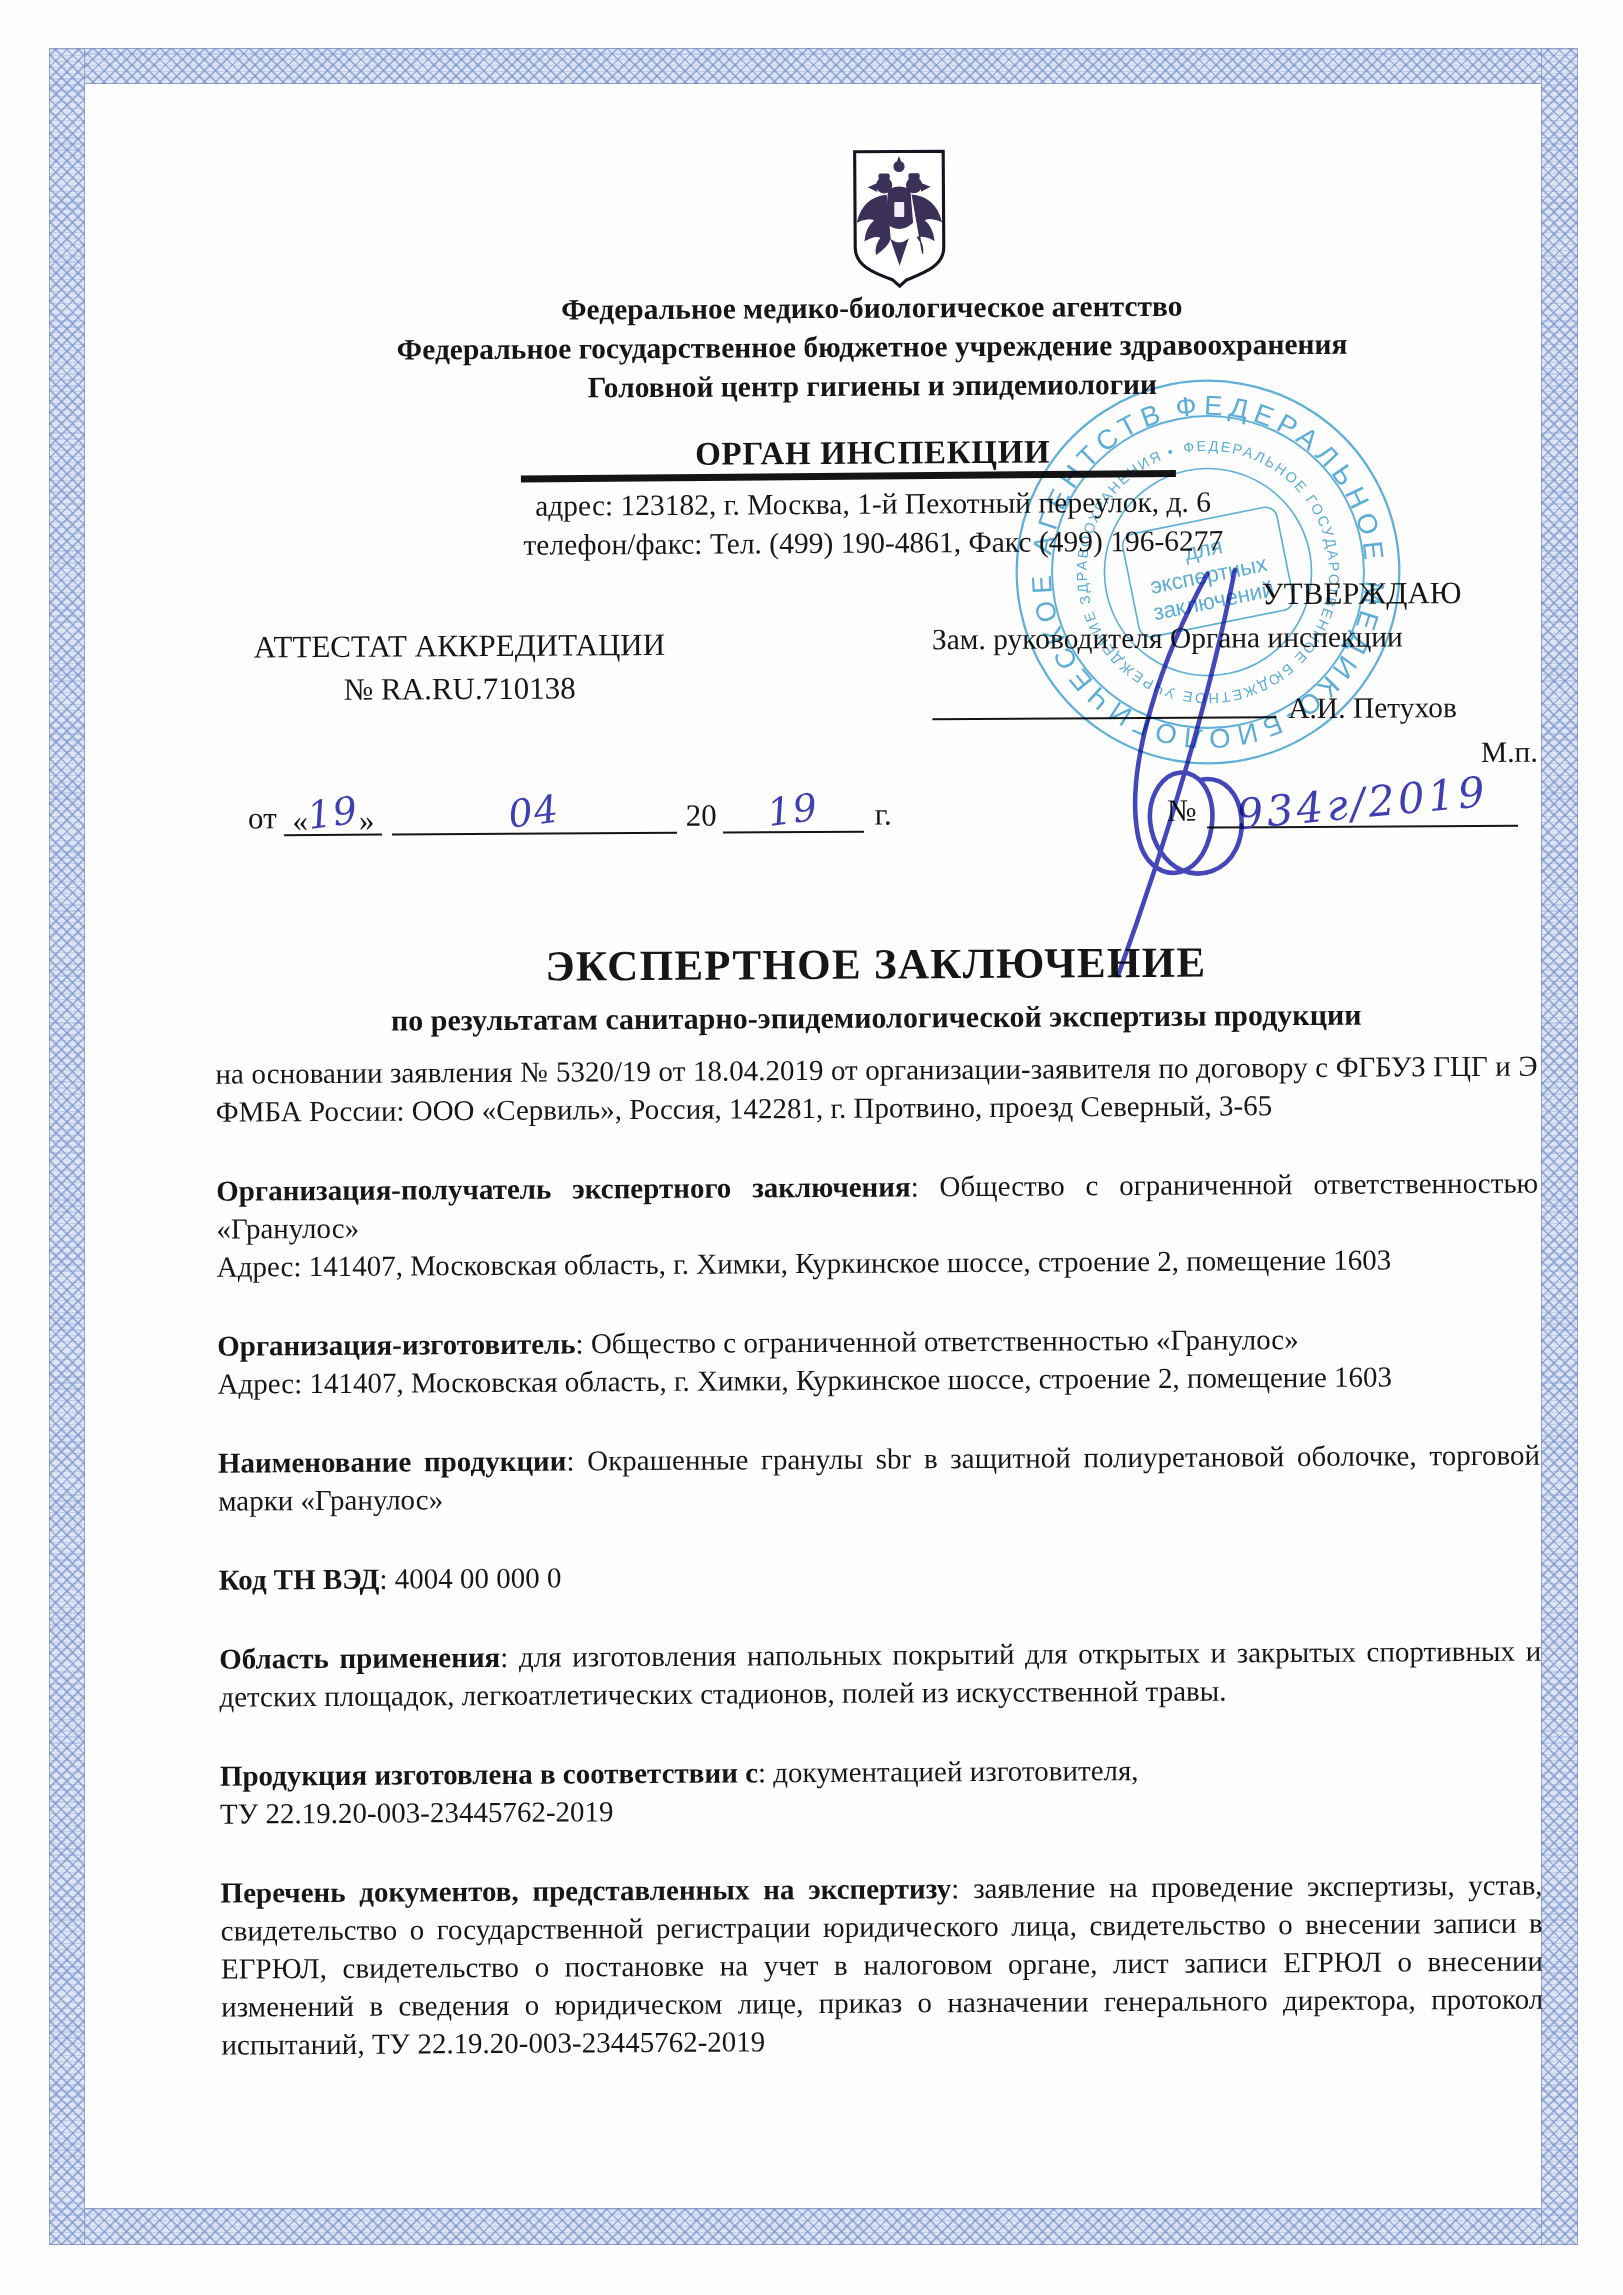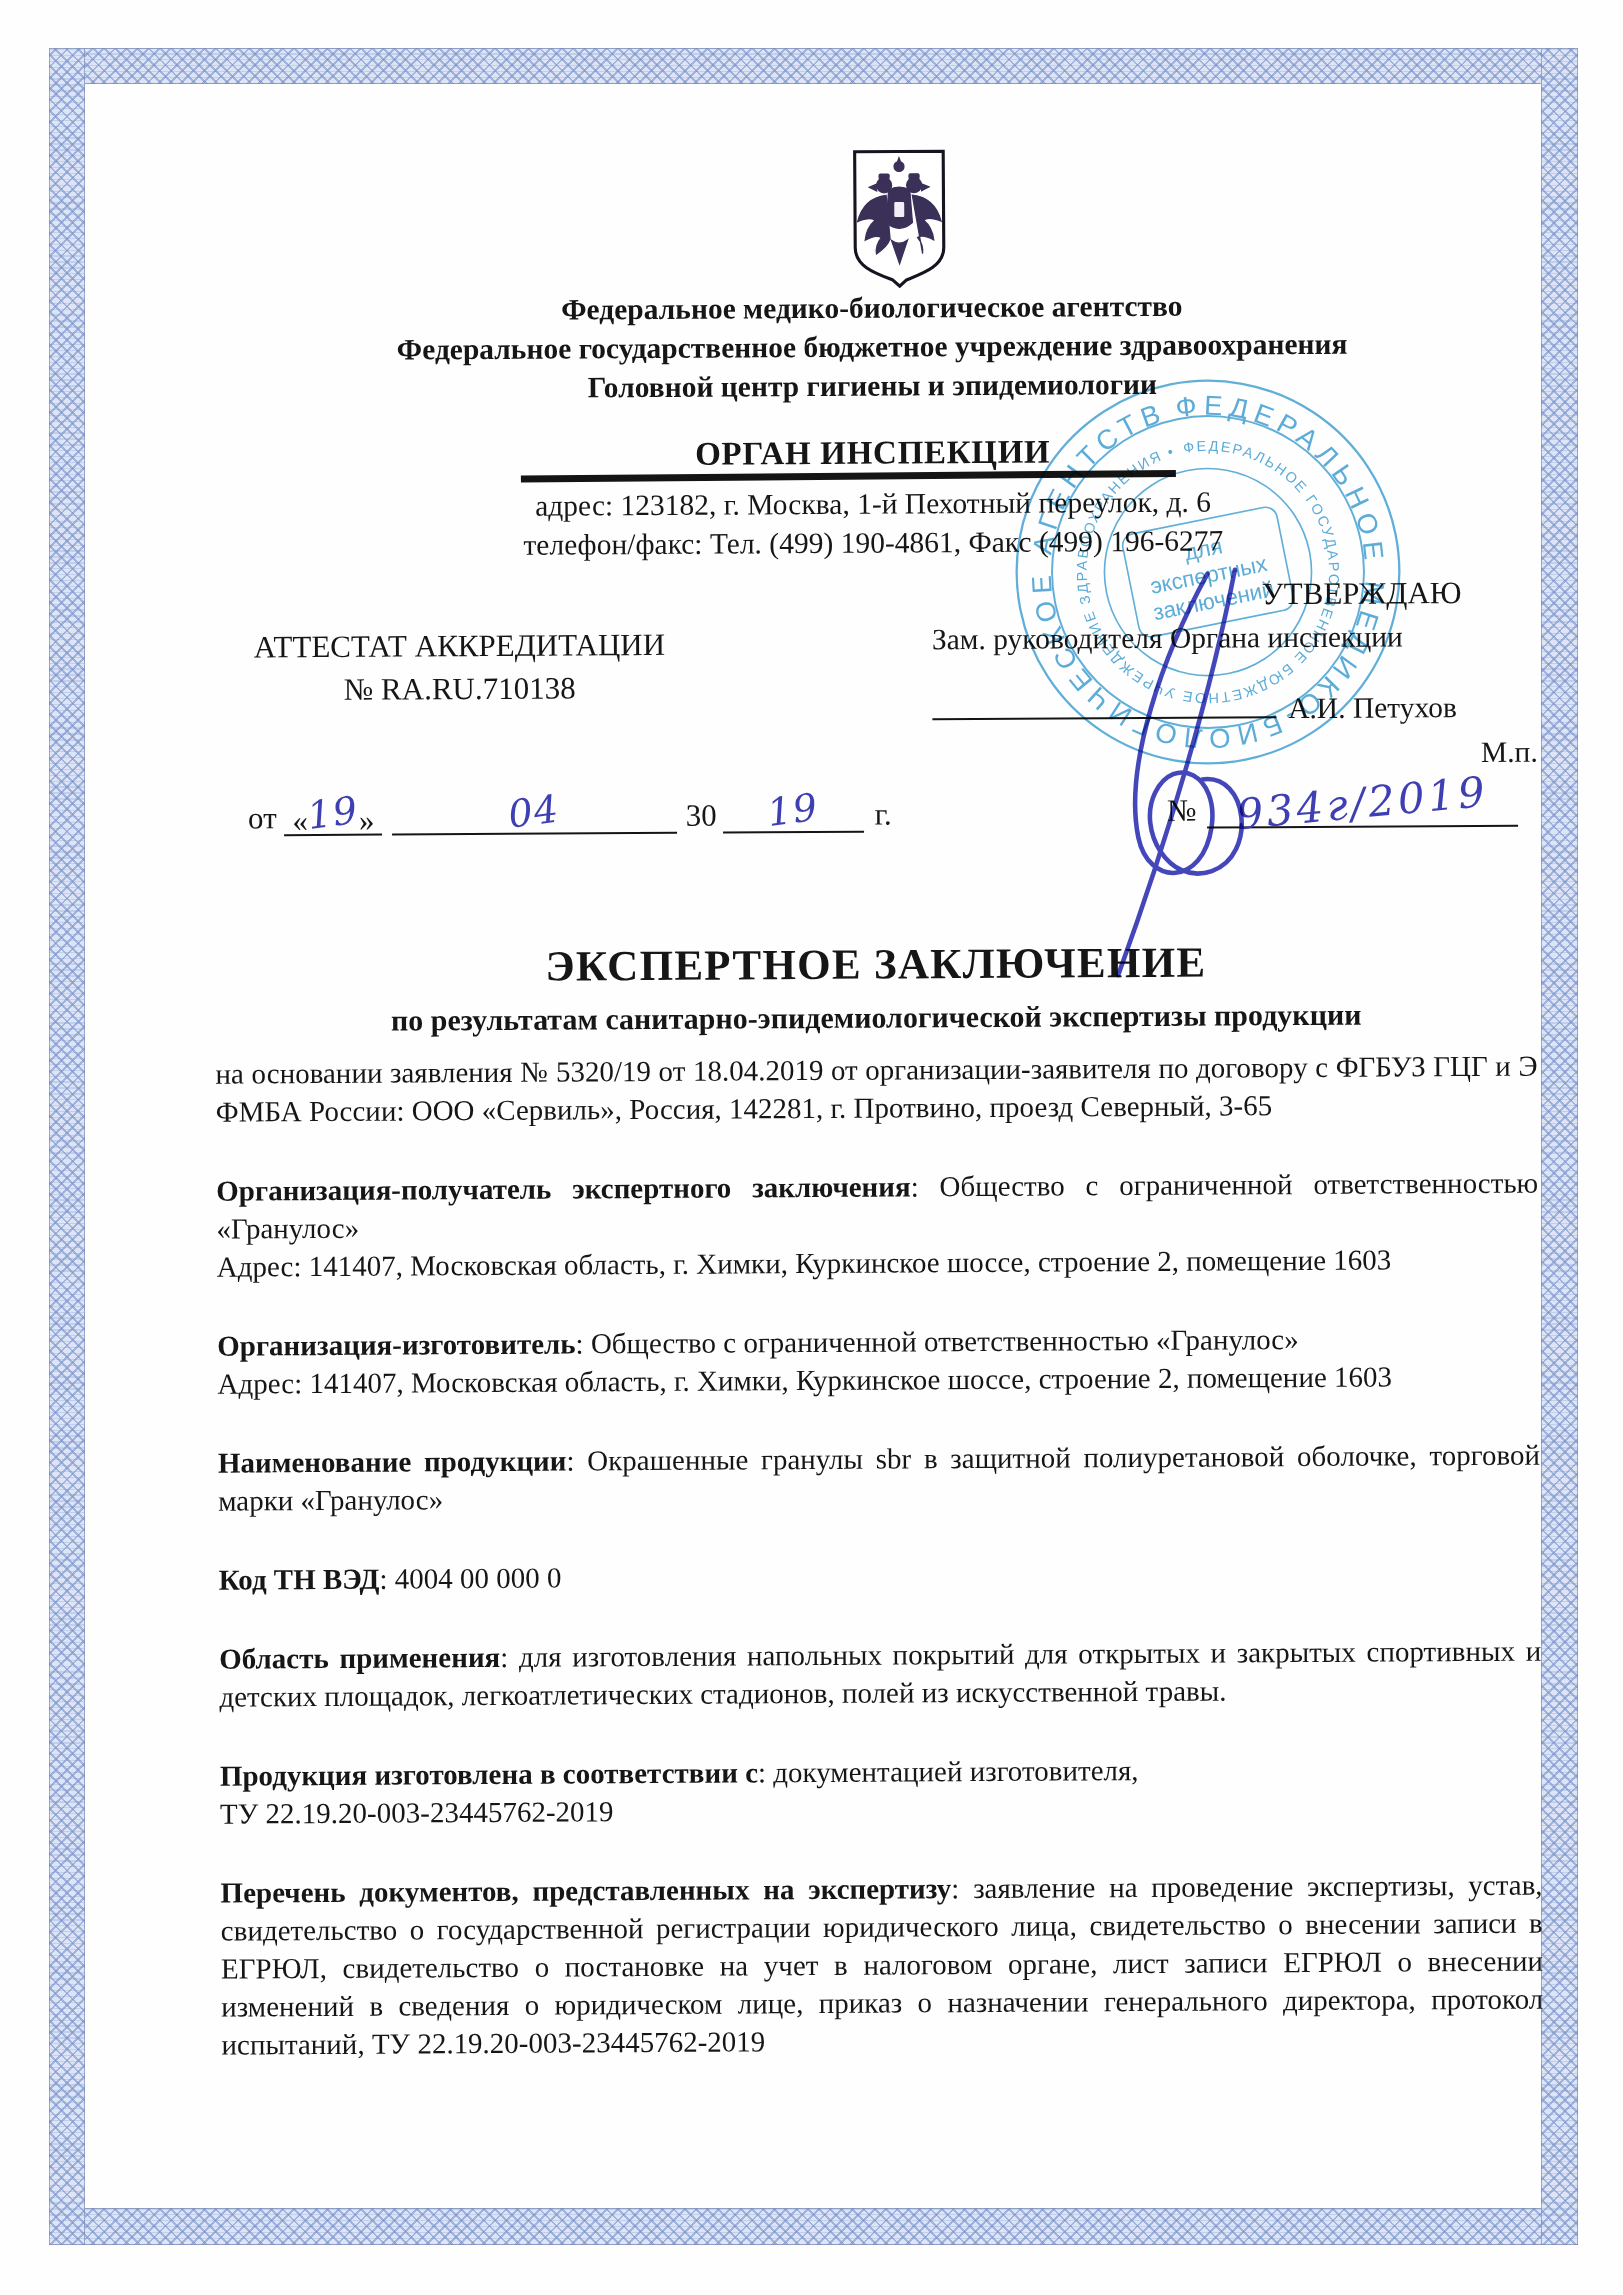--- a/index.html
+++ b/index.html
@@ -139,21 +139,21 @@
       <div class="approve-label">УТВЕРЖДАЮ</div>
       <div class="approver-title">Зам. руководителя Органа инспекции</div>
       <div class="sig-row">
         <span class="sig-line"></span><span class="approver-name">А.И. Петухов</span>
       </div>
       <div class="mp">М.п.</div>
     </div>
 
     <div class="dateline">
       <span>от</span>
-      <span class="useg useg-day"><span>«</span><span class="hand">19</span><span>»</span></span><span class="useg useg-month"><span class="hand">04</span></span><span>30</span><span class="useg useg-year"><span class="hand">19</span></span><span>г.</span>
+      <span class="useg useg-day"><span>«</span><span class="hand">19</span><span>»</span></span><span class="useg useg-month"><span class="hand">04</span></span><span>20</span><span class="useg useg-year"><span class="hand">19</span></span><span>г.</span>
     </div>
 
     <div class="numline">
       <span>№</span><span class="useg useg-num"><span class="hand hand-num">934г/2019</span></span>
     </div>
 
     <div class="doc-title">ЭКСПЕРТНОЕ ЗАКЛЮЧЕНИЕ</div>
     <div class="doc-subtitle">по результатам санитарно-эпидемиологической экспертизы продукции</div>
 
     <div class="bodytext">

